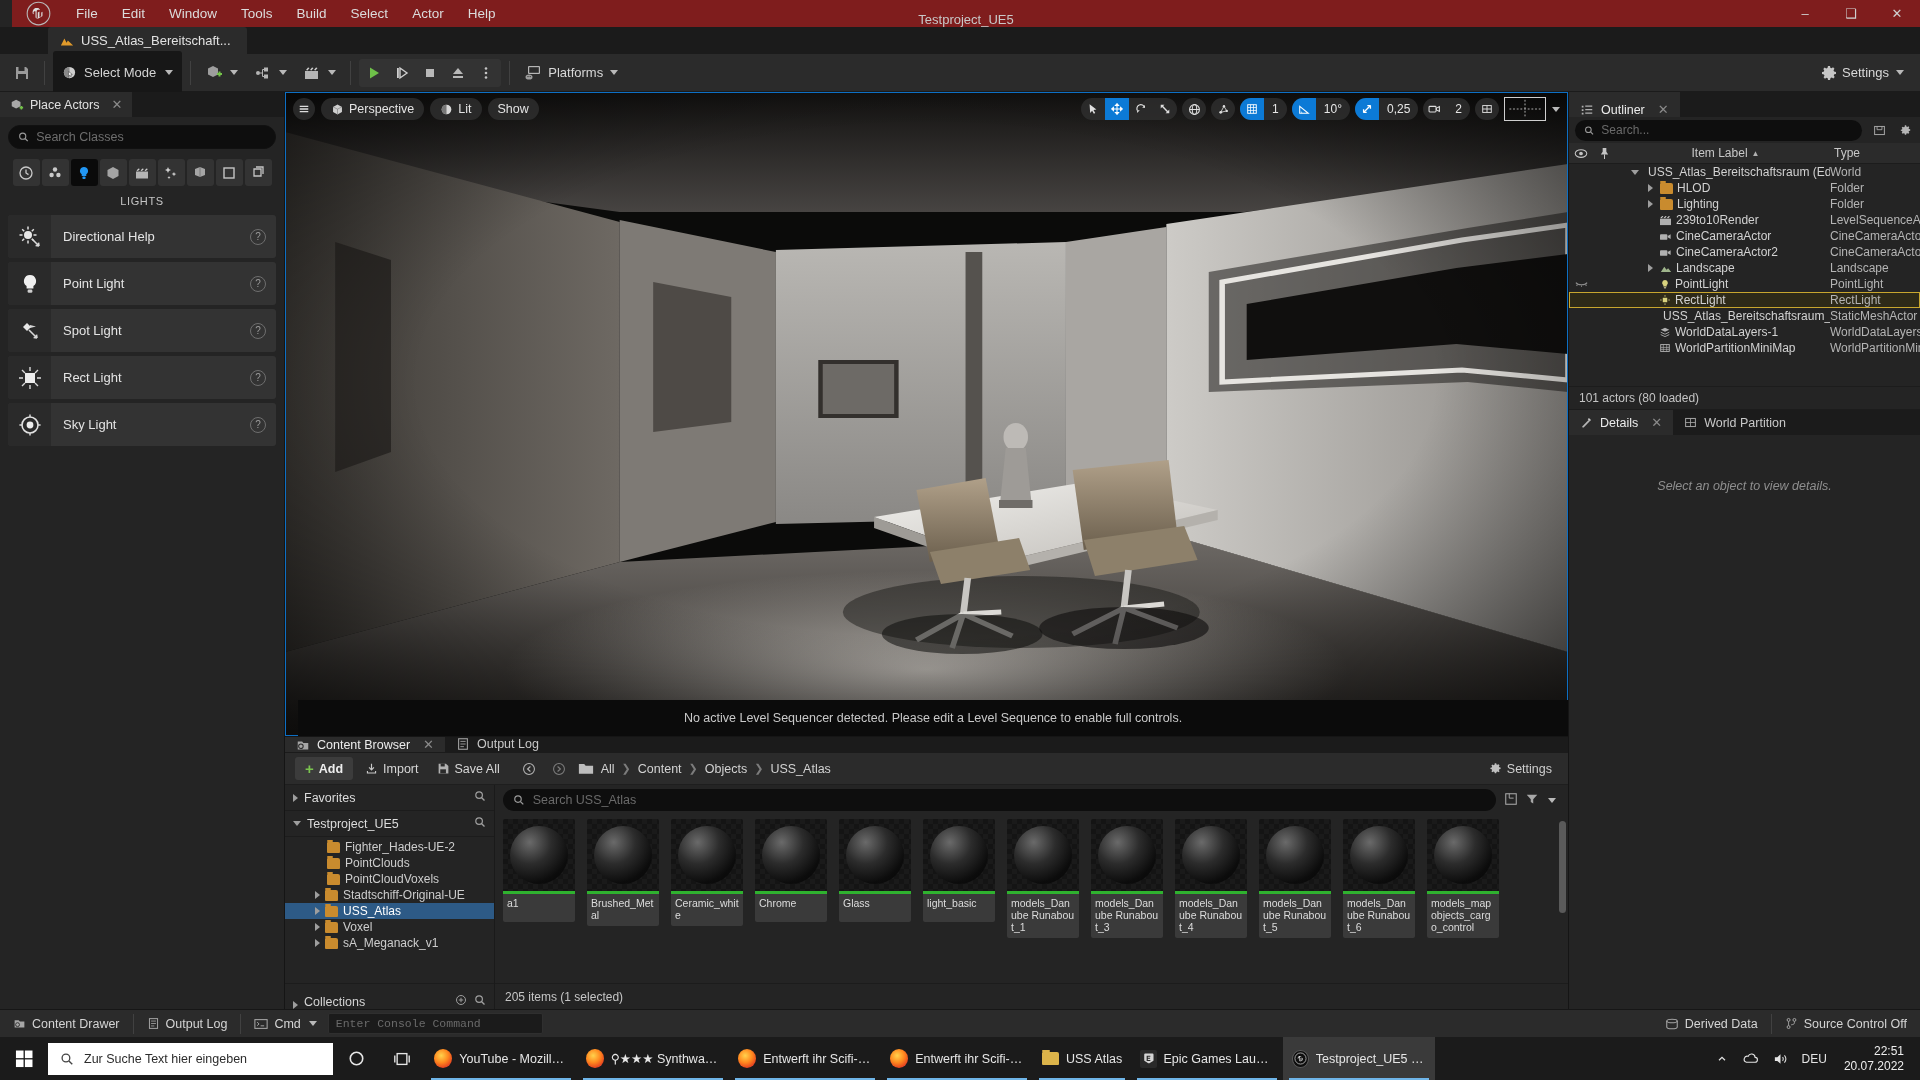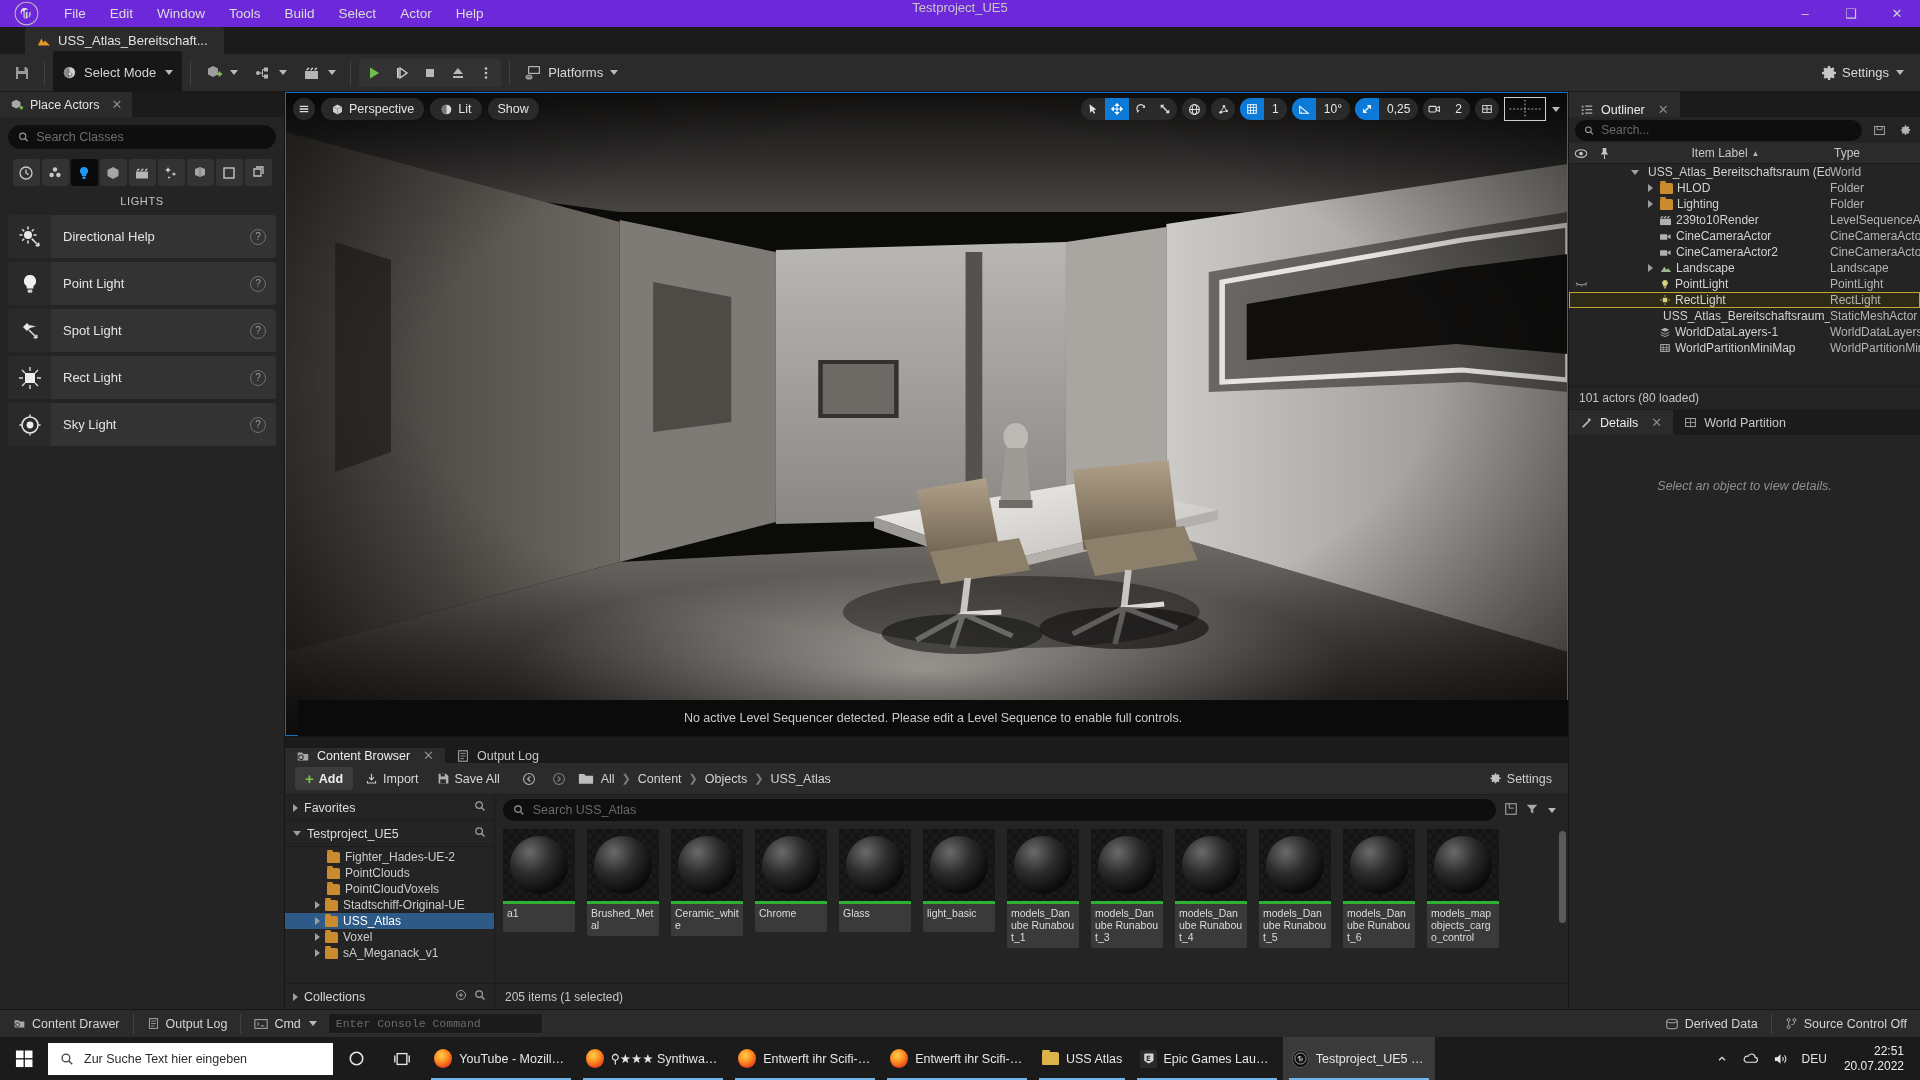--- a/index.html
+++ b/index.html
@@ -7,31 +7,31 @@
   body {
     background:#1b1b1b;
     font-family:"Liberation Sans", sans-serif;
     color:#d4d4d4;
     font-size:13px;
     -webkit-font-smoothing:antialiased;
   }
   .app { position:relative; width:1920px; height:1080px; display:flex; flex-direction:column; background:#242424; }
 
   
-  .titlebar { height:27px; background:#6d28d9; display:flex; align-items:flex-start; position:relative; flex:none; }
+  .titlebar { height:27px; background:#7f1d1d; display:flex; align-items:flex-end; position:relative; flex:none;margin-left:12px; }
   .ue-logo { width:52px; height:27px; display:flex; align-items:center; justify-content:center; }
   .ue-logo svg { width:25px; height:25px; }
   .menu { display:flex; align-items:center; height:27px; }
   .menu-item { padding:0 12px; height:27px; line-height:27px; font-size:13.5px; color:#dcdcdc; cursor:default; }
   .proj-name { position:absolute; left:50%; transform:translateX(-50%); font-size:13px; color:#c8c8c8; }
   .wbtns { position:absolute; right:0; top:0; height:27px; display:flex; }
   .wbtn { width:46px; height:27px; display:flex; align-items:center; justify-content:center; color:#cfcfcf; font-size:13px; }
 
   
-  .leveltabrow { height:27px; background:#1b1b1b; display:flex; align-items:center; flex:none; padding-left:25px; }
+  .leveltabrow { height:27px; background:#1b1b1b; display:flex; align-items:center; flex:none; padding-left:48px; }
   .leveltab { height:27px; background:#2b2b2b; display:flex; align-items:center; gap:7px; padding:0 16px 0 12px; border-top-left-radius:3px; border-top-right-radius:3px; font-size:13px; color:#e2e2e2; }
   .lvlicon { width:14px; height:14px; display:block; }
 
   
   .maintoolbar { height:38px; background:#2b2b2b; display:flex; align-items:center; flex:none; border-bottom:1px solid #1b1b1b; }
   .tb-group { display:flex; align-items:center; height:38px; padding:0 8px; }
   .tb-sep { width:1px; height:24px; background:#414141; }
   .tb-btn { height:28px; min-width:28px; display:flex; align-items:center; gap:5px; padding:0 6px; border-radius:3px; color:#d8d8d8; }
   .mode-btn { background:#171717; border-radius:3px; height:44px; padding:0 9px; display:flex; align-items:center; gap:7px; font-size:13px; }
   .caret { display:inline-block; width:0;height:0;border-left:4px solid transparent;border-right:4px solid transparent;border-top:5px solid #b9b9b9; margin-left:2px; }
@@ -74,41 +74,41 @@
   .tg-btn { width:24px;height:22px;display:flex;align-items:center;justify-content:center; }
   .tg-btn.on { background:#0c7ad6; }
   .tg-val { padding:0 8px; font-size:12px; color:#e6e6e6; height:22px; display:flex; align-items:center; }
   .vp-layout { width:42px;height:24px; border:1px solid #cfcfcf; display:flex; }
   .viewport-img { position:absolute; inset:0; overflow:hidden; }
   .vp-notice { position:absolute; left:13px; right:0; bottom:0; height:36px; background:#0b0b0b; color:#c9c9c9; font-size:12.5px; display:flex; align-items:center; justify-content:center; }
   .vp-selrect { position:absolute; inset:0; border:1px solid #0d6fc4; pointer-events:none; }
 
   
   .cbrowser { flex:1; background:#242424; display:flex; flex-direction:column; min-height:0; border-top:1px solid #151515; }
-  .cbtabs { height:26px; background:#1b1b1b; display:flex; align-items:flex-end; }
+  .cbtabs { height:16px; background:#1b1b1b; display:flex; align-items:flex-start; }
   .cbtab { display:flex;align-items:center;gap:7px;padding:0 11px;font-size:12.5px;color:#c8c8c8; }
   .cbtab.active { background:#2b2b2b; color:#ececec; }
   .cbtoolbar { height:32px; background:#2b2b2b; display:flex; align-items:center; gap:6px; padding:0 10px; border-bottom:1px solid #1e1e1e; }
   .addbtn { height:23px;background:#3c3c3c;border-radius:3px;display:flex;align-items:center;gap:5px;padding:0 10px;font-size:12.5px;font-weight:bold;color:#eee; }
   .cbt { display:flex;align-items:center;gap:5px;padding:0 6px;height:23px;border-radius:3px;font-size:12.5px;color:#d6d6d6; }
   .crumb { display:flex;align-items:center;gap:7px;font-size:12.5px;color:#d2d2d2; }
   .crumb .sepc { color:#7c7c7c; font-size:11px; }
   .cbsettings { margin-left:auto; display:flex; align-items:center; gap:5px; font-size:12.5px; color:#cfcfcf; padding:0 6px; height:23px; border-radius:3px; }
   .cbmain { flex:1; display:flex; min-height:0; }
   .cbtree { width:210px; background:#242424; border-right:1px solid #1a1a1a; display:flex;flex-direction:column; flex:none; }
   .treehdr { height:26px; display:flex;align-items:center; padding:0 8px; gap:6px; font-size:12.5px; color:#dcdcdc; border-bottom:1px solid #1c1c1c;}
   .treehdr .mag { margin-left:auto; }
   .arrowr { width:0;height:0;border-top:4px solid transparent;border-bottom:4px solid transparent;border-left:5px solid #9e9e9e; }
   .arrowd { width:0;height:0;border-left:4px solid transparent;border-right:4px solid transparent;border-top:5px solid #9e9e9e; }
   .treelist { flex:1; overflow:hidden; padding-top:2px; }
   .trow { height:16px; display:flex; align-items:center; gap:5px; padding-left:42px; font-size:12px; color:#cdcdcd; }
   .trow.sel { background:#2d5a86; color:#fff; }
   .fldicon { width:13px;height:11px;background:#c98b2e;border-radius:1px 2px 1px 1px; position:relative; flex:none;}
   .fldicon:before{content:"";position:absolute;left:0;top:-2px;width:6px;height:2px;background:#c98b2e;border-radius:1px;}
-  .collections { height:26px; border-top:1px solid #1c1c1c; display:flex; align-items:center; padding:0 8px; gap:6px; font-size:12.5px;}
+  .collections { height:26px; border-top:1px solid #1c1c1c; display:flex; align-items:flex-end; padding:0 8px; gap:6px; font-size:12.5px;}
   .collections .r { margin-left:auto; display:flex; gap:7px; }
   .cbassets { flex:1; display:flex; flex-direction:column; min-width:0; }
   .asearchrow { height:30px; display:flex; align-items:center; gap:8px; padding:4px 8px; }
   .asearch { flex:1; height:22px; background:#0e0e0e; border-radius:11px; display:flex;align-items:center;gap:8px;padding:0 10px; }
   .asearch input { background:transparent;border:0;outline:0;color:#cfcfcf;font-size:12.5px;width:100%;font-family:inherit; }
   .asearch input::placeholder{color:#6a6a6a;}
   .tilewrap { flex:1; position:relative; overflow:hidden; padding:4px 8px 0 8px; }
   .tiles { display:flex; gap:12px; }
   .tile { width:72px; flex:none; }
   .tilethumb { width:72px;height:72px; background:#111; border-radius:2px 2px 0 0; position:relative; overflow:hidden;

